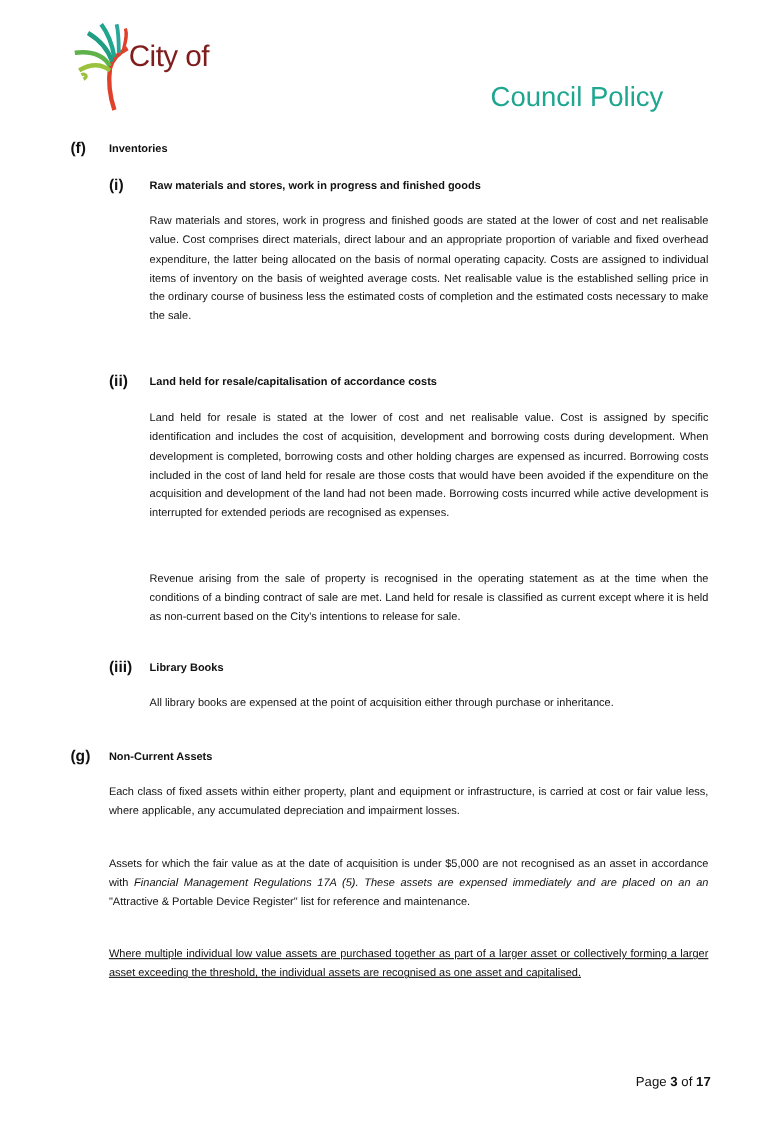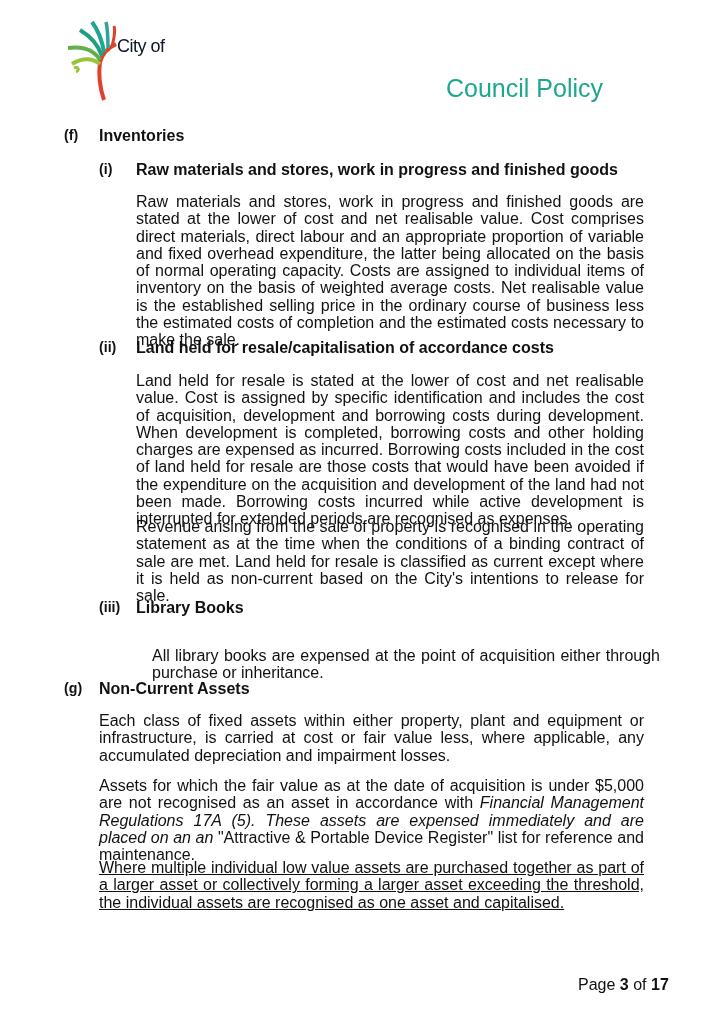--- a/index.html
+++ b/index.html
@@ -1,28 +1,28 @@
 <!DOCTYPE html>
 <html><head>
 <meta charset="utf-8">
 <style>
   html, body { margin: 0; padding: 0; background: #ffffff; }
   body { width: 706px; height: 1022px; position: relative; overflow: hidden;
          font-family: "Liberation Sans", sans-serif; color: #111111; }
   .logo { position: absolute; left: 64px; top: 18px; width: 230px; height: 84px; }
   .logo svg { position: absolute; left: 0; top: 0; }
-  .logo .city { position: absolute; left: 53px; top: 18px; font-size: 18px; color: #0f172a; letter-spacing: -0.5px; }
+  .logo .city { position: absolute; left: 53px; top: 18px; font-size: 27px; color: #7f1d1d; letter-spacing: -0.5px; }
   .logo .wan { position: absolute; left: 46px; top: 44px; font-size: 41px; font-weight: bold; color: #1b2347; letter-spacing: -0.5px; line-height: 48px; }
   .policy-title { position: absolute; left: 446px; top: 74px; font-size: 25px; color: #1ea68f; }
   .content { position: absolute; left: 0; top: 0; width: 706px; }
-  .para, .heading { position: absolute; font-size: 16px; line-height: 17.3px; }
+  .para, .heading { position: absolute; font-size: 10px; line-height: 17.3px; }
   .heading { font-weight: bold; }
   .num { position: absolute; font-size: 14.2px; font-weight: bold; line-height: 17.3px; }
   .just { text-align: justify; text-align-last: left; }
-  .page-num { position: absolute; left: 578px; top: 976px; font-size: 16px; }
+  .page-num { position: absolute; left: 578px; top: 976px; font-size: 12px; }
   .page-num b { font-weight: bold; }
   i { font-style: italic; }
 </style>
 </head>
 <body>
 
 <div class="logo">
   <svg width="60" height="84" viewBox="0 0 60 84">
     <path d="M40 82 C36 70 34 58 36 44 C38 36 44 30 52 26" stroke="#e0412c" stroke-width="4" fill="none"></path>
     <path d="M36 46 C28 40 18 40 8 46" stroke="#9ac23c" stroke-width="4" fill="none"></path>
@@ -47,21 +47,21 @@
   <span class="heading" style="left:136px; top:161px;">Raw materials and stores, work in progress and finished goods</span>
   <p class="para just" style="left:136px; top:193px; width:508px; margin:0;">Raw materials and stores, work in progress and finished goods are stated at the lower of cost and net realisable value.  Cost comprises direct materials, direct labour and an appropriate proportion of variable and fixed overhead expenditure, the latter being allocated on the basis of normal operating capacity.  Costs are assigned to individual items of inventory on the basis of weighted average costs.  Net realisable value is the established selling price in the ordinary course of business less the estimated costs of completion and the estimated costs necessary to make the sale.</p>
 
   <span class="num" style="left:99px; top:339px;">(ii)</span>
   <span class="heading" style="left:136px; top:339px;">Land held for resale/capitalisation of accordance costs</span>
   <p class="para just" style="left:136px; top:372px; width:508px; margin:0;">Land held for resale is stated at the lower of cost and net realisable value.  Cost is assigned by specific identification and includes the cost of acquisition, development and borrowing costs during development. When development is completed, borrowing costs and other holding charges are expensed as incurred. Borrowing costs included in the cost of land held for resale are those costs that would have been avoided if the expenditure on the acquisition and development of the land had not been made.  Borrowing costs incurred while active development is interrupted for extended periods are recognised as expenses.</p>
   <p class="para just" style="left:136px; top:518px; width:508px; margin:0;">Revenue arising from the sale of property is recognised in the operating statement as at the time when the conditions of a binding contract of sale are met. Land held for resale is classified as current except where it is held as non-current based on the City's intentions to release for sale.</p>
 
   <span class="num" style="left:99px; top:599px;text-align:right;">(iii)</span>
   <span class="heading" style="left:136px; top:599px;">Library Books</span>
-  <p class="para just" style="left:136px; top:631px; width:508px; margin:16px;">All library books are expensed at the point of acquisition either through purchase or inheritance.</p>
+  <p class="para just" style="left:136px; top:631px; width:508px; margin:0;">All library books are expensed at the point of acquisition either through purchase or inheritance.</p>
 
   <span class="num" style="left:64px; top:680px;">(g)</span>
   <span class="heading" style="left:99px; top:680px;">Non-Current Assets</span>
   <p class="para just" style="left:99px; top:712px; width:545px; margin:0;">Each class of fixed assets within either property, plant and equipment or infrastructure, is carried at cost or fair value less, where applicable, any accumulated depreciation and impairment losses.</p>
   <p class="para just" style="left:99px; top:777px; width:545px; margin:0;"><span>Assets for which the fair value as at the date of acquisition is under $5,000 are not recognised as an asset in accordance with </span><i>Financial Management Regulations 17A (5). These assets are expensed immediately and are placed on an an</i><span> "Attractive &amp; Portable Device Register" list for reference and maintenance.</span></p>
   <p class="para just" style="left:99px; top:859px; width:545px; margin:0;text-decoration:underline;">Where multiple individual low value assets are purchased together as part of a larger asset or collectively forming a larger asset exceeding the threshold, the individual assets are recognised as one asset and capitalised.</p>
 </div>
 
 <div class="page-num">
   <span>Page</span>

